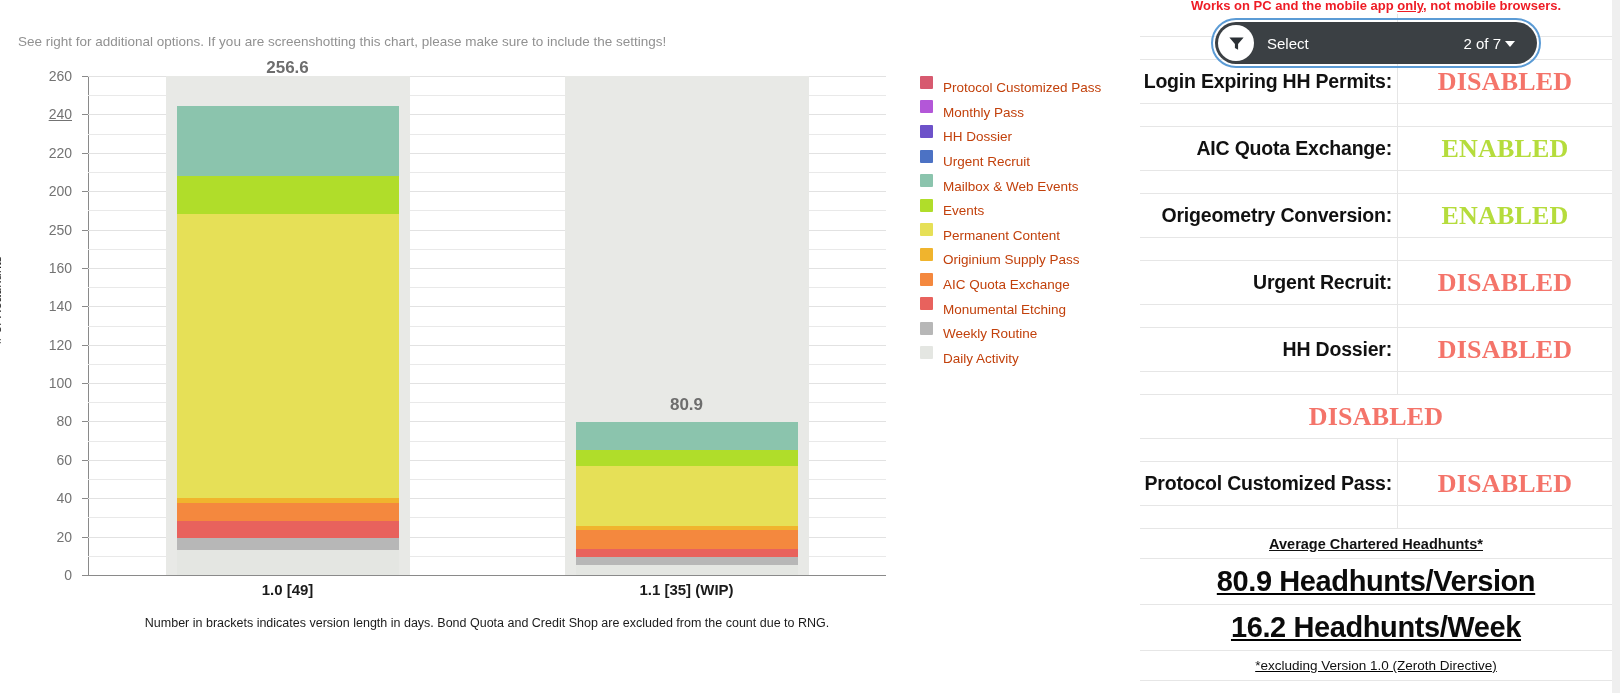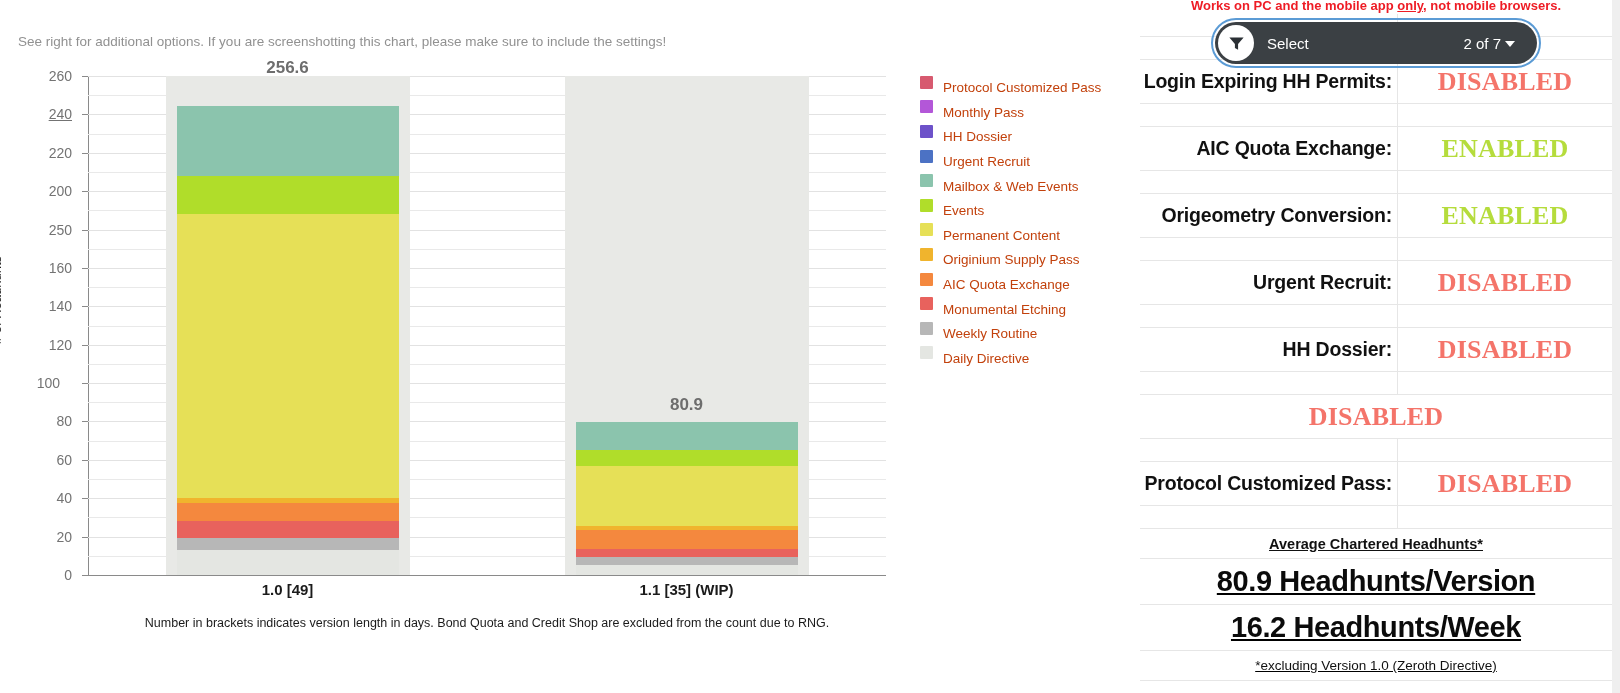--- a/index.html
+++ b/index.html
@@ -271,21 +271,21 @@
         <div class="legend-row">
           <span class="legend-swatch" style="background: rgb(232, 98, 93);"></span>
           <span class="legend-label">Monumental Etching</span>
         </div>
         <div class="legend-row">
           <span class="legend-swatch" style="background: rgb(183, 183, 183);"></span>
           <span class="legend-label">Weekly Routine</span>
         </div>
         <div class="legend-row">
           <span class="legend-swatch" style="background: rgb(228, 230, 226);"></span>
-          <span class="legend-label">Daily Directive</span>
+          <span class="legend-label">Daily Activity</span>
         </div>
       </div>
 
     <div id="footnote">Number in brackets indicates version length in days. Bond Quota and Credit Shop are excluded from the count due to RNG.</div>
   <div class="gridline" style="top: 556px; left: 88px;"></div>
       <div class="gridline major" style="top: 537px; left: 88px;"></div>
       <div class="gridline" style="top: 517px; left: 88px;"></div>
       <div class="gridline major" style="top: 498px; left: 88px;"></div>
       <div class="gridline" style="top: 479px; left: 88px;"></div>
       <div class="gridline major" style="top: 460px; left: 88px;"></div>
@@ -313,21 +313,21 @@
       <div class="ytick-label" style="top: 575px; left: 28px; right: auto;">0</div>
       <div class="tick" style="top: 537px;"></div>
       <div class="ytick-label" style="top: 536.615px; left: 28px; right: auto;">20</div>
       <div class="tick" style="top: 498px;"></div>
       <div class="ytick-label" style="top: 498.231px; left: 28px; right: auto;">40</div>
       <div class="tick" style="top: 460px;"></div>
       <div class="ytick-label" style="top: 459.846px; left: 28px; right: auto;">60</div>
       <div class="tick" style="top: 421px;"></div>
       <div class="ytick-label" style="top: 421.462px; left: 28px; right: auto;">80</div>
       <div class="tick" style="top: 383px;"></div>
-      <div class="ytick-label" style="top: 383.077px; left: 16px; right: auto;">100</div>
+      <div class="ytick-label" style="top: 383.077px; left: 28px; right: auto;">100</div>
       <div class="tick" style="top: 345px;"></div>
       <div class="ytick-label" style="top: 344.692px; left: 28px; right: auto;">120</div>
       <div class="tick" style="top: 306px;"></div>
       <div class="ytick-label" style="top: 306.308px; left: 28px; right: auto;">140</div>
       <div class="tick" style="top: 268px;"></div>
       <div class="ytick-label" style="top: 267.923px; left: 28px; right: auto;">160</div>
       <div class="tick" style="top: 230px;"></div>
       <div class="ytick-label" style="top: 229.538px; left: 28px; right: auto;">250</div>
       <div class="tick" style="top: 191px;"></div>
       <div class="ytick-label" style="top: 191.154px; left: 28px; right: auto;">200</div>

